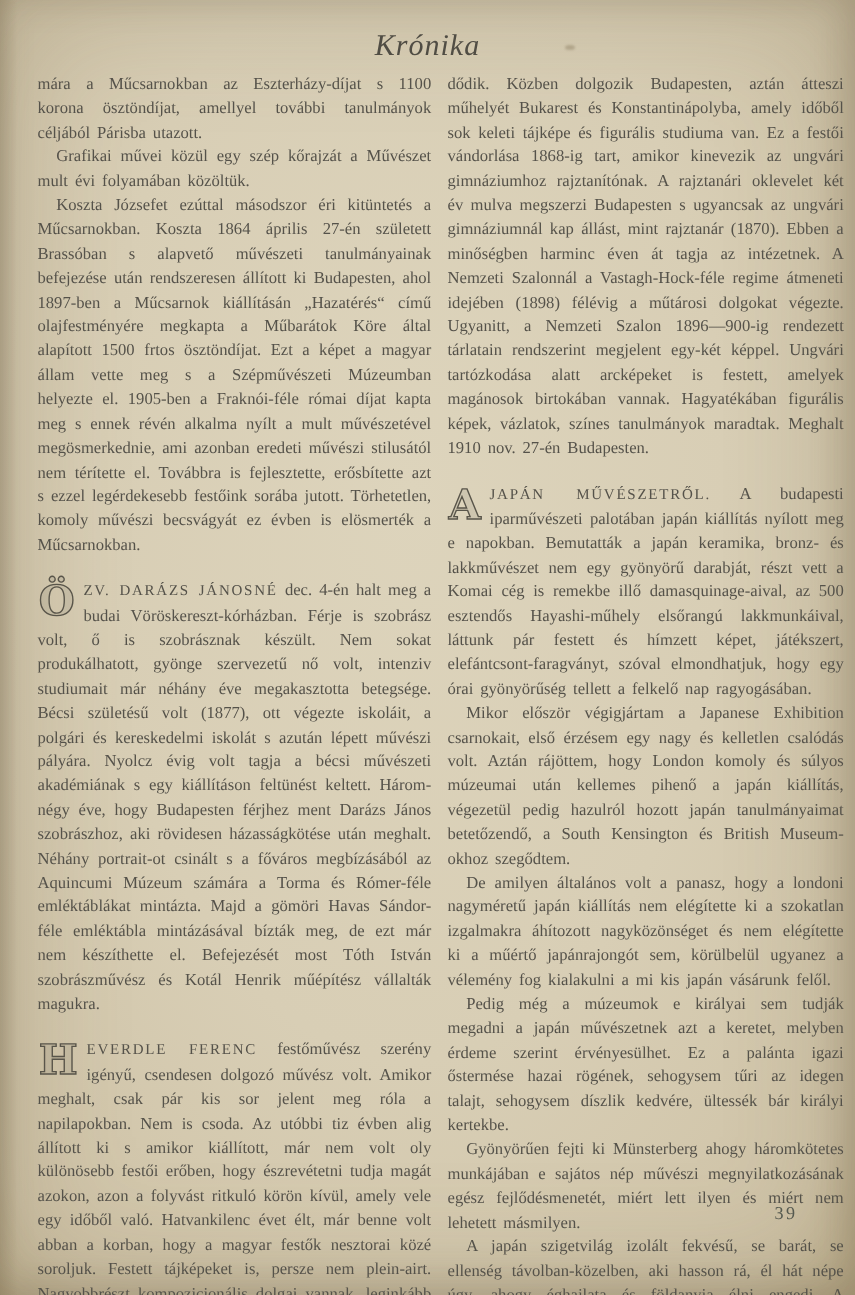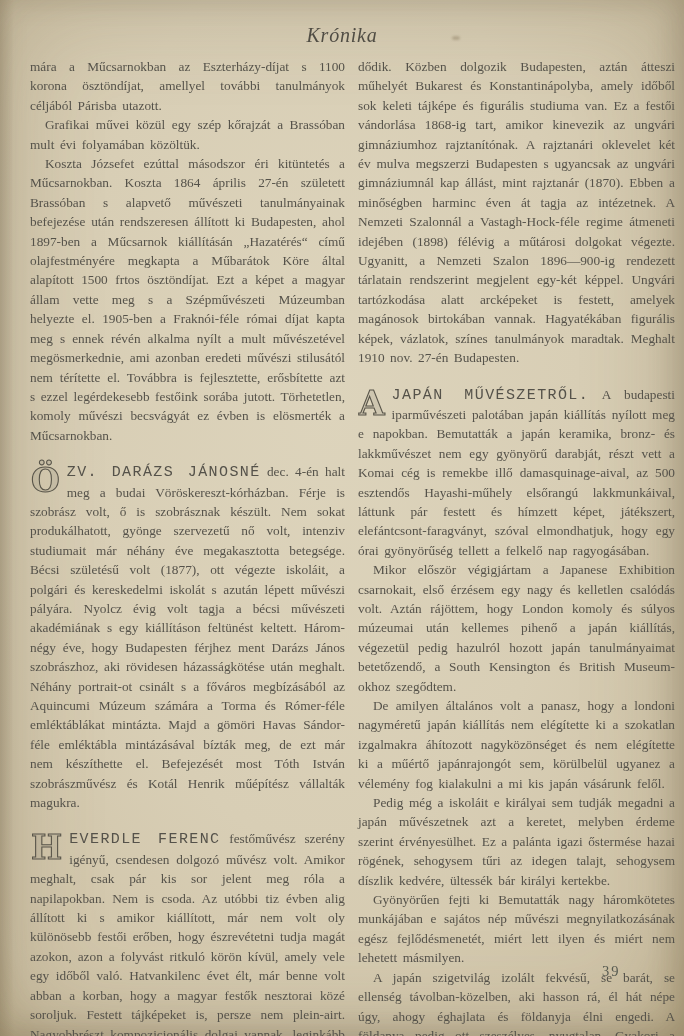--- a/index.html
+++ b/index.html
@@ -13,21 +13,21 @@
                inset -10px 0 28px rgba(92,76,48,0.16),
                inset 0 -12px 30px rgba(92,76,48,0.14);
     overflow:hidden;
     font-family:"Liberation Serif", serif;
     color:#55524a;
   }
   .page-title{
     position:absolute;top:24px;left:0;width:684px;
     text-align:center;
     font-style:italic;
-    font-size:20px;
+    font-size:24px;
     letter-spacing:0.8px;
     color:#504d44;
   }
   .col{
     position:absolute;top:57px;
     width:315px;
     font-size:13.3px;
     line-height:19.4px;
     text-align:justify;
     word-spacing:2.2px;
@@ -49,29 +49,28 @@
     color:rgba(87,84,74,0.10);
     -webkit-text-stroke:1.1px #59554a;
     font-weight:bold;
   }
   @supports not (-webkit-text-stroke: 1px black){
     .dropcap{color:#59554a;}
   }
   .lead{
     letter-spacing:1.4px;
     word-spacing:2.5px;
-    font-size:15px;
-    font-family:Liberation Mono, monospace;
+    font-size:12px;
   }
   .page-number{
     position:absolute;
     top:963px;
-    left:602px;
+    left:588px;
     width:50px;
-    text-align:left;
+    text-align:right;
     font-size:14.5px;
     letter-spacing:2px;
     color:#565a50;
   }
   
   .stain-a{
     position:absolute;top:36px;left:452px;width:8px;height:4px;
     background:rgba(120,104,74,0.35);border-radius:50%;
     filter:blur(1px);
   }
@@ -84,30 +83,30 @@
 <body>
 
 <div class="scan-page">
   <div class="edge-shadow-left"></div>
   <div class="stain-a"></div>
 
   <div class="page-title">Krónika</div>
 
   <div class="col col-left">
       <p class="para noindent">mára a Műcsarnokban az Eszterházy-díjat s 1100 korona ösztöndíjat, amellyel további tanulmányok céljából Párisba utazott.</p>
-      <p class="para indent">Grafikai művei közül egy szép kőrajzát a Brassóban mult évi folyamában közöltük.</p>
+      <p class="para indent">Grafikai művei közül egy szép kőrajzát a Művészet mult évi folyamában közöltük.</p>
       <p class="para indent">Koszta Józsefet ezúttal másodszor éri kitüntetés a Műcsarnokban. Koszta 1864 április 27-én született Brassóban s alapvető művészeti tanulmányainak befejezése után rendszeresen állított ki Budapesten, ahol 1897-ben a Műcsarnok kiállításán „Hazatérés“ című olajfestményére megkapta a Műbarátok Köre által alapított 1500 frtos ösztöndíjat. Ezt a képet a magyar állam vette meg s a Szépművészeti Múzeumban helyezte el. 1905-ben a Fraknói-féle római díjat kapta meg s ennek révén alkalma nyílt a mult művészetével megösmerkednie, ami azonban eredeti művészi stilusától nem térítette el. Továbbra is fejlesztette, erősbítette azt s ezzel legérdekesebb festőink sorába jutott. Törhetetlen, komoly művészi becsvágyát ez évben is elösmerték a Műcsarnokban.</p>
       <p class="para section"><span class="dropcap">Ö</span><span class="lead">ZV. DARÁZS JÁNOSNÉ</span> dec. 4-én halt meg a budai Vöröskereszt-kórházban. Férje is szobrász volt, ő is szobrásznak készült. Nem sokat produkálhatott, gyönge szervezetű nő volt, intenziv studiumait már néhány éve megakasztotta betegsége. Bécsi születésű volt (1877), ott végezte iskoláit, a polgári és kereskedelmi iskolát s azután lépett művészi pályára. Nyolcz évig volt tagja a bécsi művészeti akadémiának s egy kiállításon feltünést keltett. Három-négy éve, hogy Budapesten férjhez ment Darázs János szobrászhoz, aki rövidesen házasságkötése után meghalt. Néhány portrait-ot csinált s a főváros megbízásából az Aquincumi Múzeum számára a Torma és Rómer-féle emléktáblákat mintázta. Majd a gömöri Havas Sándor-féle emléktábla mintázásával bízták meg, de ezt már nem készíthette el. Befejezését most Tóth István szobrászművész és Kotál Henrik műépítész vállalták magukra.</p>
       <p class="para section"><span class="dropcap">H</span><span class="lead">EVERDLE FERENC</span> festőművész szerény igényű, csendesen dolgozó művész volt. Amikor meghalt, csak pár kis sor jelent meg róla a napilapokban. Nem is csoda. Az utóbbi tiz évben alig állított ki s amikor kiállított, már nem volt oly különösebb festői erőben, hogy észrevétetni tudja magát azokon, azon a folyvást ritkuló körön kívül, amely vele egy időből való. Hatvankilenc évet élt, már benne volt abban a korban, hogy a magyar festők nesztorai közé soroljuk. Festett tájképeket is, persze nem plein-airt. Nagyobbrészt kompozicionális dolgai vannak, leginkább a bibliából vett témákkal. Modora, képeinek megjelenése a Molnár Józseféhez hasonló. Budán született 1841-ben, december 10-ikén. A reáliskola három osztályát ugyanott végezte, majd Bécsben a Képzőművészeti Akadémiát (1861—63). Festői működése itt kez-</p>
     </div>
 
   <div class="col col-right">
       <p class="para noindent">dődik. Közben dolgozik Budapesten, aztán átteszi műhelyét Bukarest és Konstantinápolyba, amely időből sok keleti tájképe és figurális studiuma van. Ez a festői vándorlása 1868-ig tart, amikor kinevezik az ungvári gimnáziumhoz rajztanítónak. A rajztanári oklevelet két év mulva megszerzi Budapesten s ugyancsak az ungvári gimnáziumnál kap állást, mint rajztanár (1870). Ebben a minőségben harminc éven át tagja az intézetnek. A Nemzeti Szalonnál a Vastagh-Hock-féle regime átmeneti idejében (1898) félévig a műtárosi dolgokat végezte. Ugyanitt, a Nemzeti Szalon 1896—900-ig rendezett tárlatain rendszerint megjelent egy-két képpel. Ungvári tartózkodása alatt arcképeket is festett, amelyek magánosok birtokában vannak. Hagyatékában figurális képek, vázlatok, színes tanulmányok maradtak. Meghalt 1910 nov. 27-én Budapesten.</p>
       <p class="para section"><span class="dropcap">A</span><span class="lead">JAPÁN MŰVÉSZETRŐL.</span> A budapesti iparművészeti palotában japán kiállítás nyílott meg e napokban. Bemutatták a japán keramika, bronz- és lakkművészet nem egy gyönyörű darabját, részt vett a Komai cég is remekbe illő damasquinage-aival, az 500 esztendős Hayashi-műhely elsőrangú lakkmunkáival, láttunk pár festett és hímzett képet, játékszert, elefántcsont-faragványt, szóval elmondhatjuk, hogy egy órai gyönyörűség tellett a felkelő nap ragyogásában.</p>
       <p class="para indent">Mikor először végigjártam a Japanese Exhibition csarnokait, első érzésem egy nagy és kelletlen csalódás volt. Aztán rájöttem, hogy London komoly és súlyos múzeumai után kellemes pihenő a japán kiállítás, végezetül pedig hazulról hozott japán tanulmányaimat betetőzendő, a South Kensington és British Museum-okhoz szegődtem.</p>
       <p class="para indent">De amilyen általános volt a panasz, hogy a londoni nagyméretű japán kiállítás nem elégítette ki a szokatlan izgalmakra áhítozott nagyközönséget és nem elégítette ki a műértő japánrajongót sem, körülbelül ugyanez a vélemény fog kialakulni a mi kis japán vásárunk felől.</p>
-      <p class="para indent">Pedig még a iskoláit e királyai sem tudják megadni a japán művészetnek azt a keretet, melyben érdeme szerint érvényesülhet. Ez a palánta igazi őstermése hazai rögének, sehogysem tűri az idegen talajt, sehogysem díszlik kedvére, ültessék bár királyi kertekbe.</p>
-      <p class="para indent">Gyönyörűen fejti ki Bemutatták nagy háromkötetes munkájában e sajátos nép művészi megnyilatkozásának egész fejlődésmenetét, miért lett ilyen és miért nem lehetett másmilyen.</p>
+      <p class="para indent">Pedig még a múzeumok e királyai sem tudják megadni a japán művészetnek azt a keretet, melyben érdeme szerint érvényesülhet. Ez a palánta igazi őstermése hazai rögének, sehogysem tűri az idegen talajt, sehogysem díszlik kedvére, ültessék bár királyi kertekbe.</p>
+      <p class="para indent">Gyönyörűen fejti ki Münsterberg ahogy háromkötetes munkájában e sajátos nép művészi megnyilatkozásának egész fejlődésmenetét, miért lett ilyen és miért nem lehetett másmilyen.</p>
       <p class="para indent">A japán szigetvilág izolált fekvésű, se barát, se ellenség távolban-közelben, aki hasson rá, él hát népe úgy, ahogy éghajlata és földanyja élni engedi. A földanya pedig ott szeszélyes, nyugtalan. Gyakori a földrengés, nem mer hát kőből építkezni, beéri apró faházikókkal, melyek amily hamar romba dőlnek, oly kevés költséggel újra építhetők. Enyhe éghajlata nem szorítja a hideg ellen való</p>
     </div>
 
   <div class="page-number">39</div>
 </div>
 
 </body></html>

